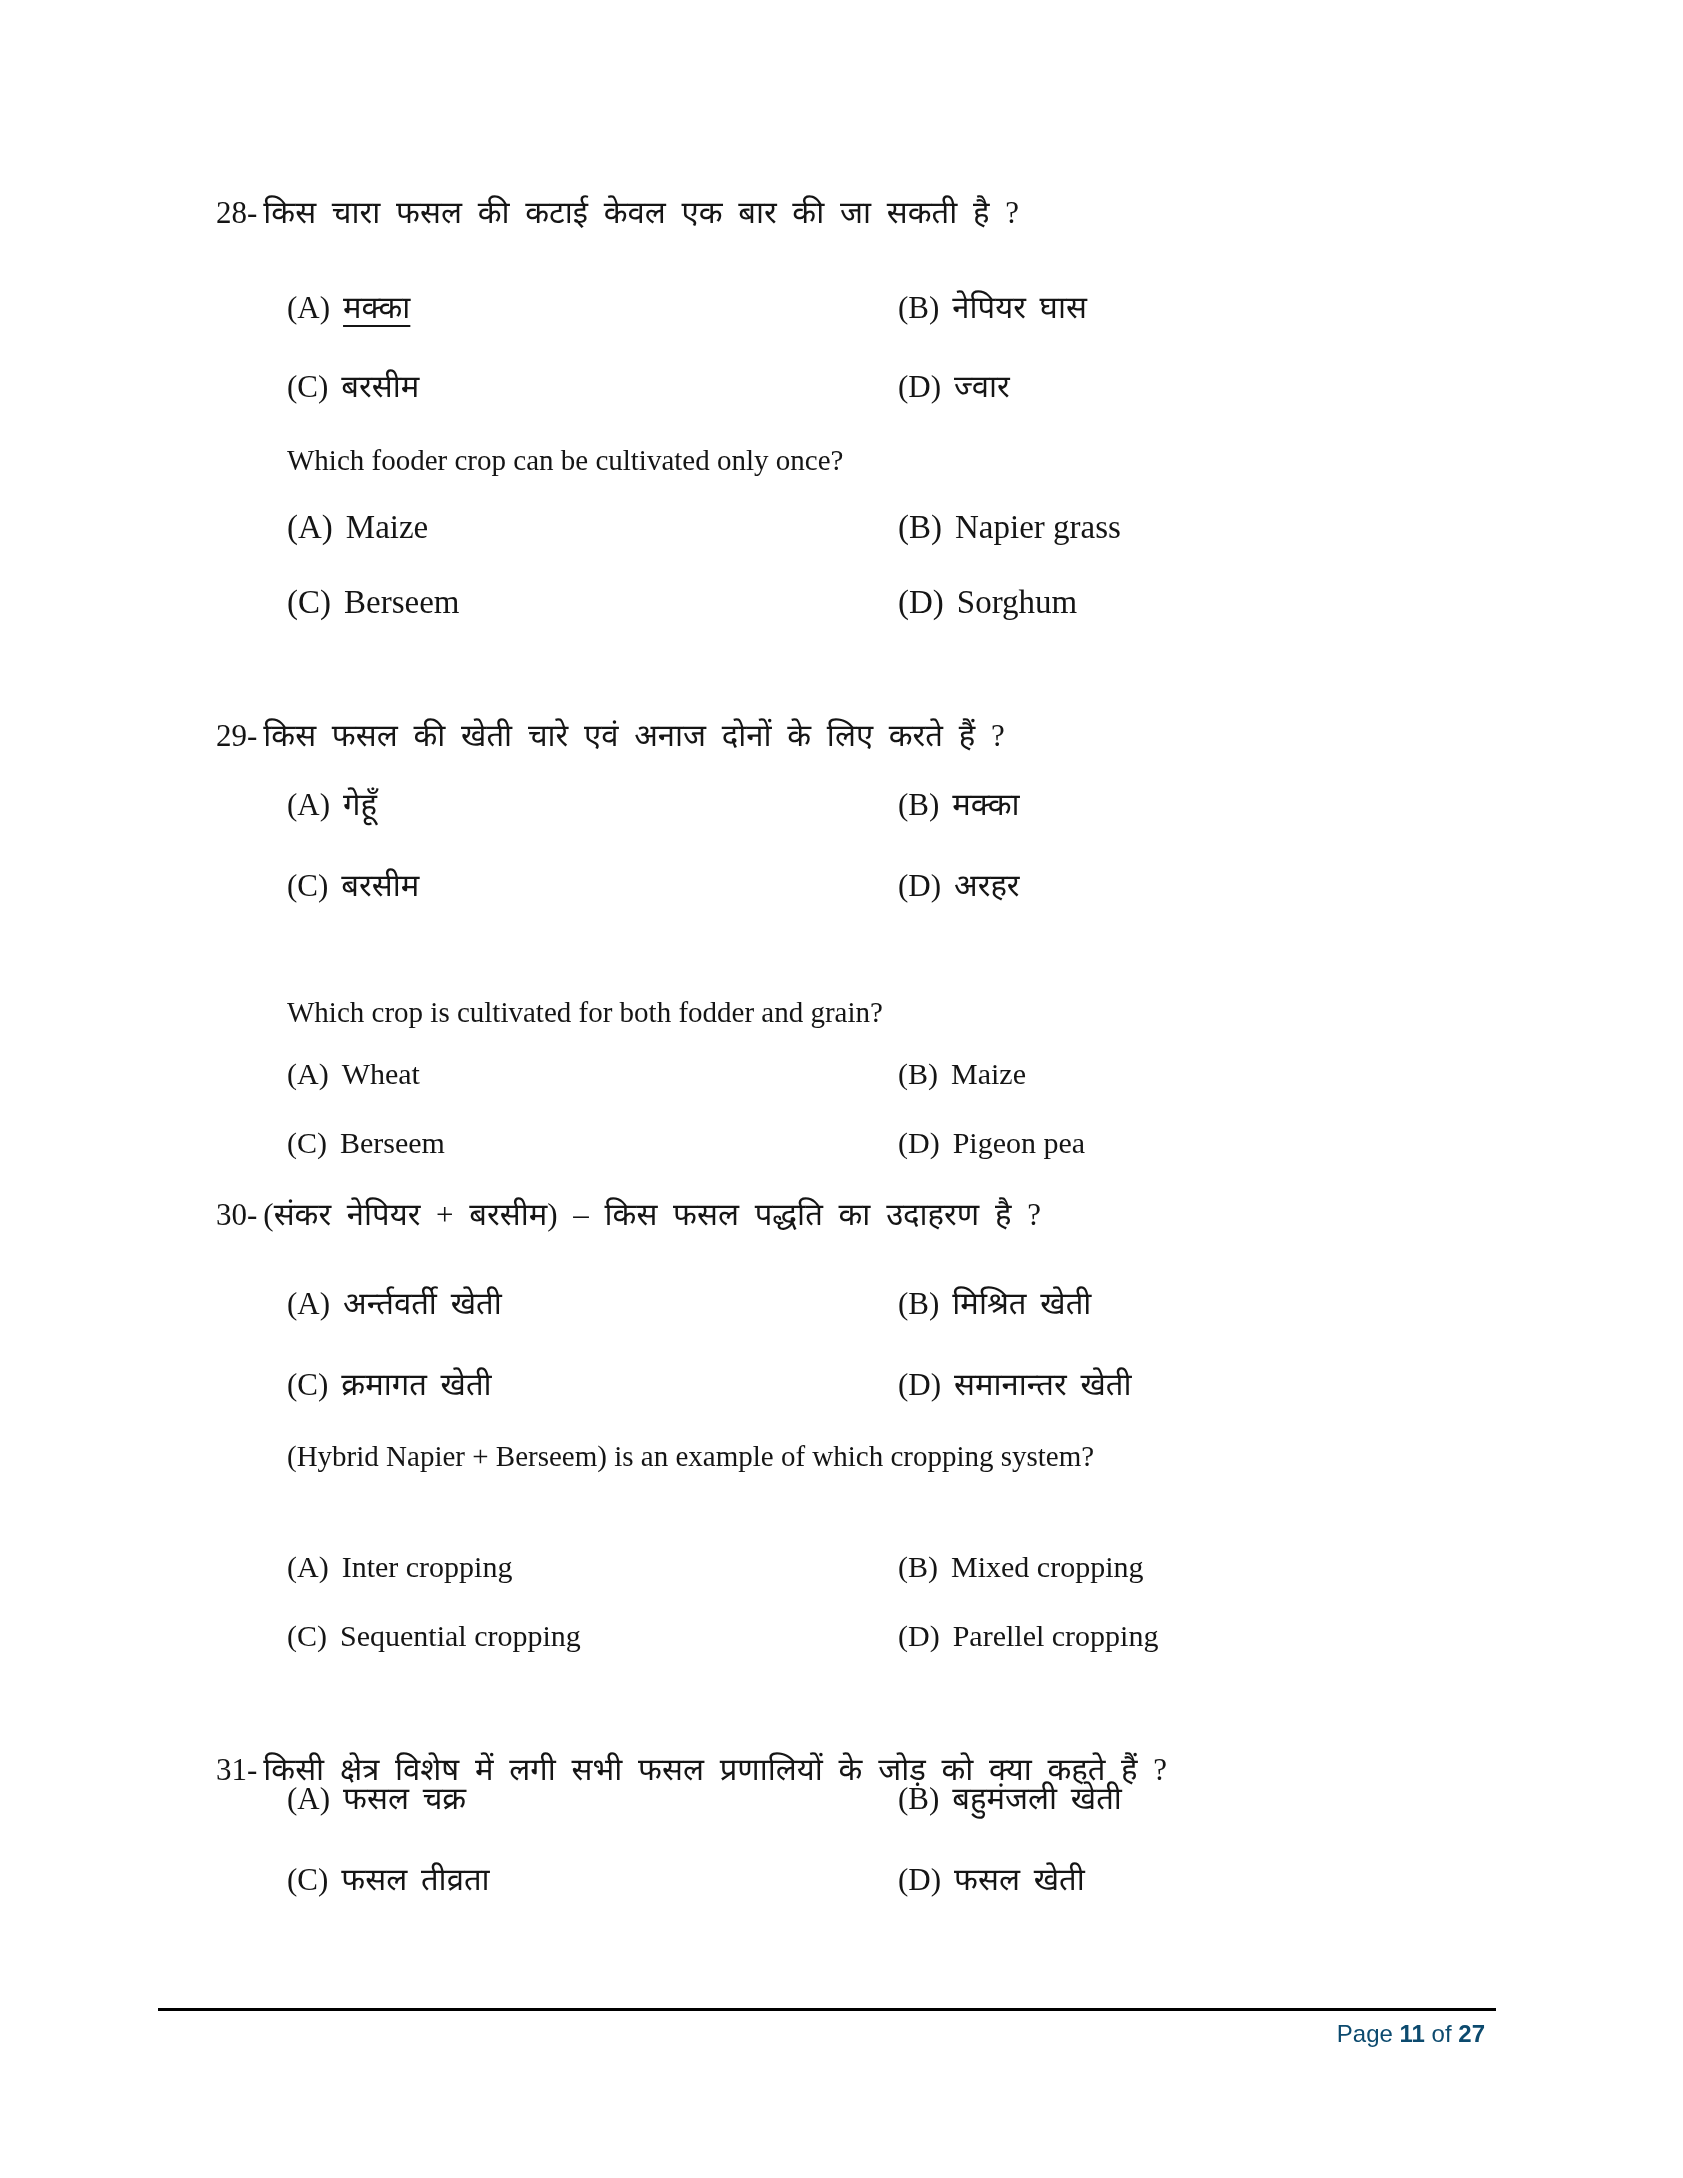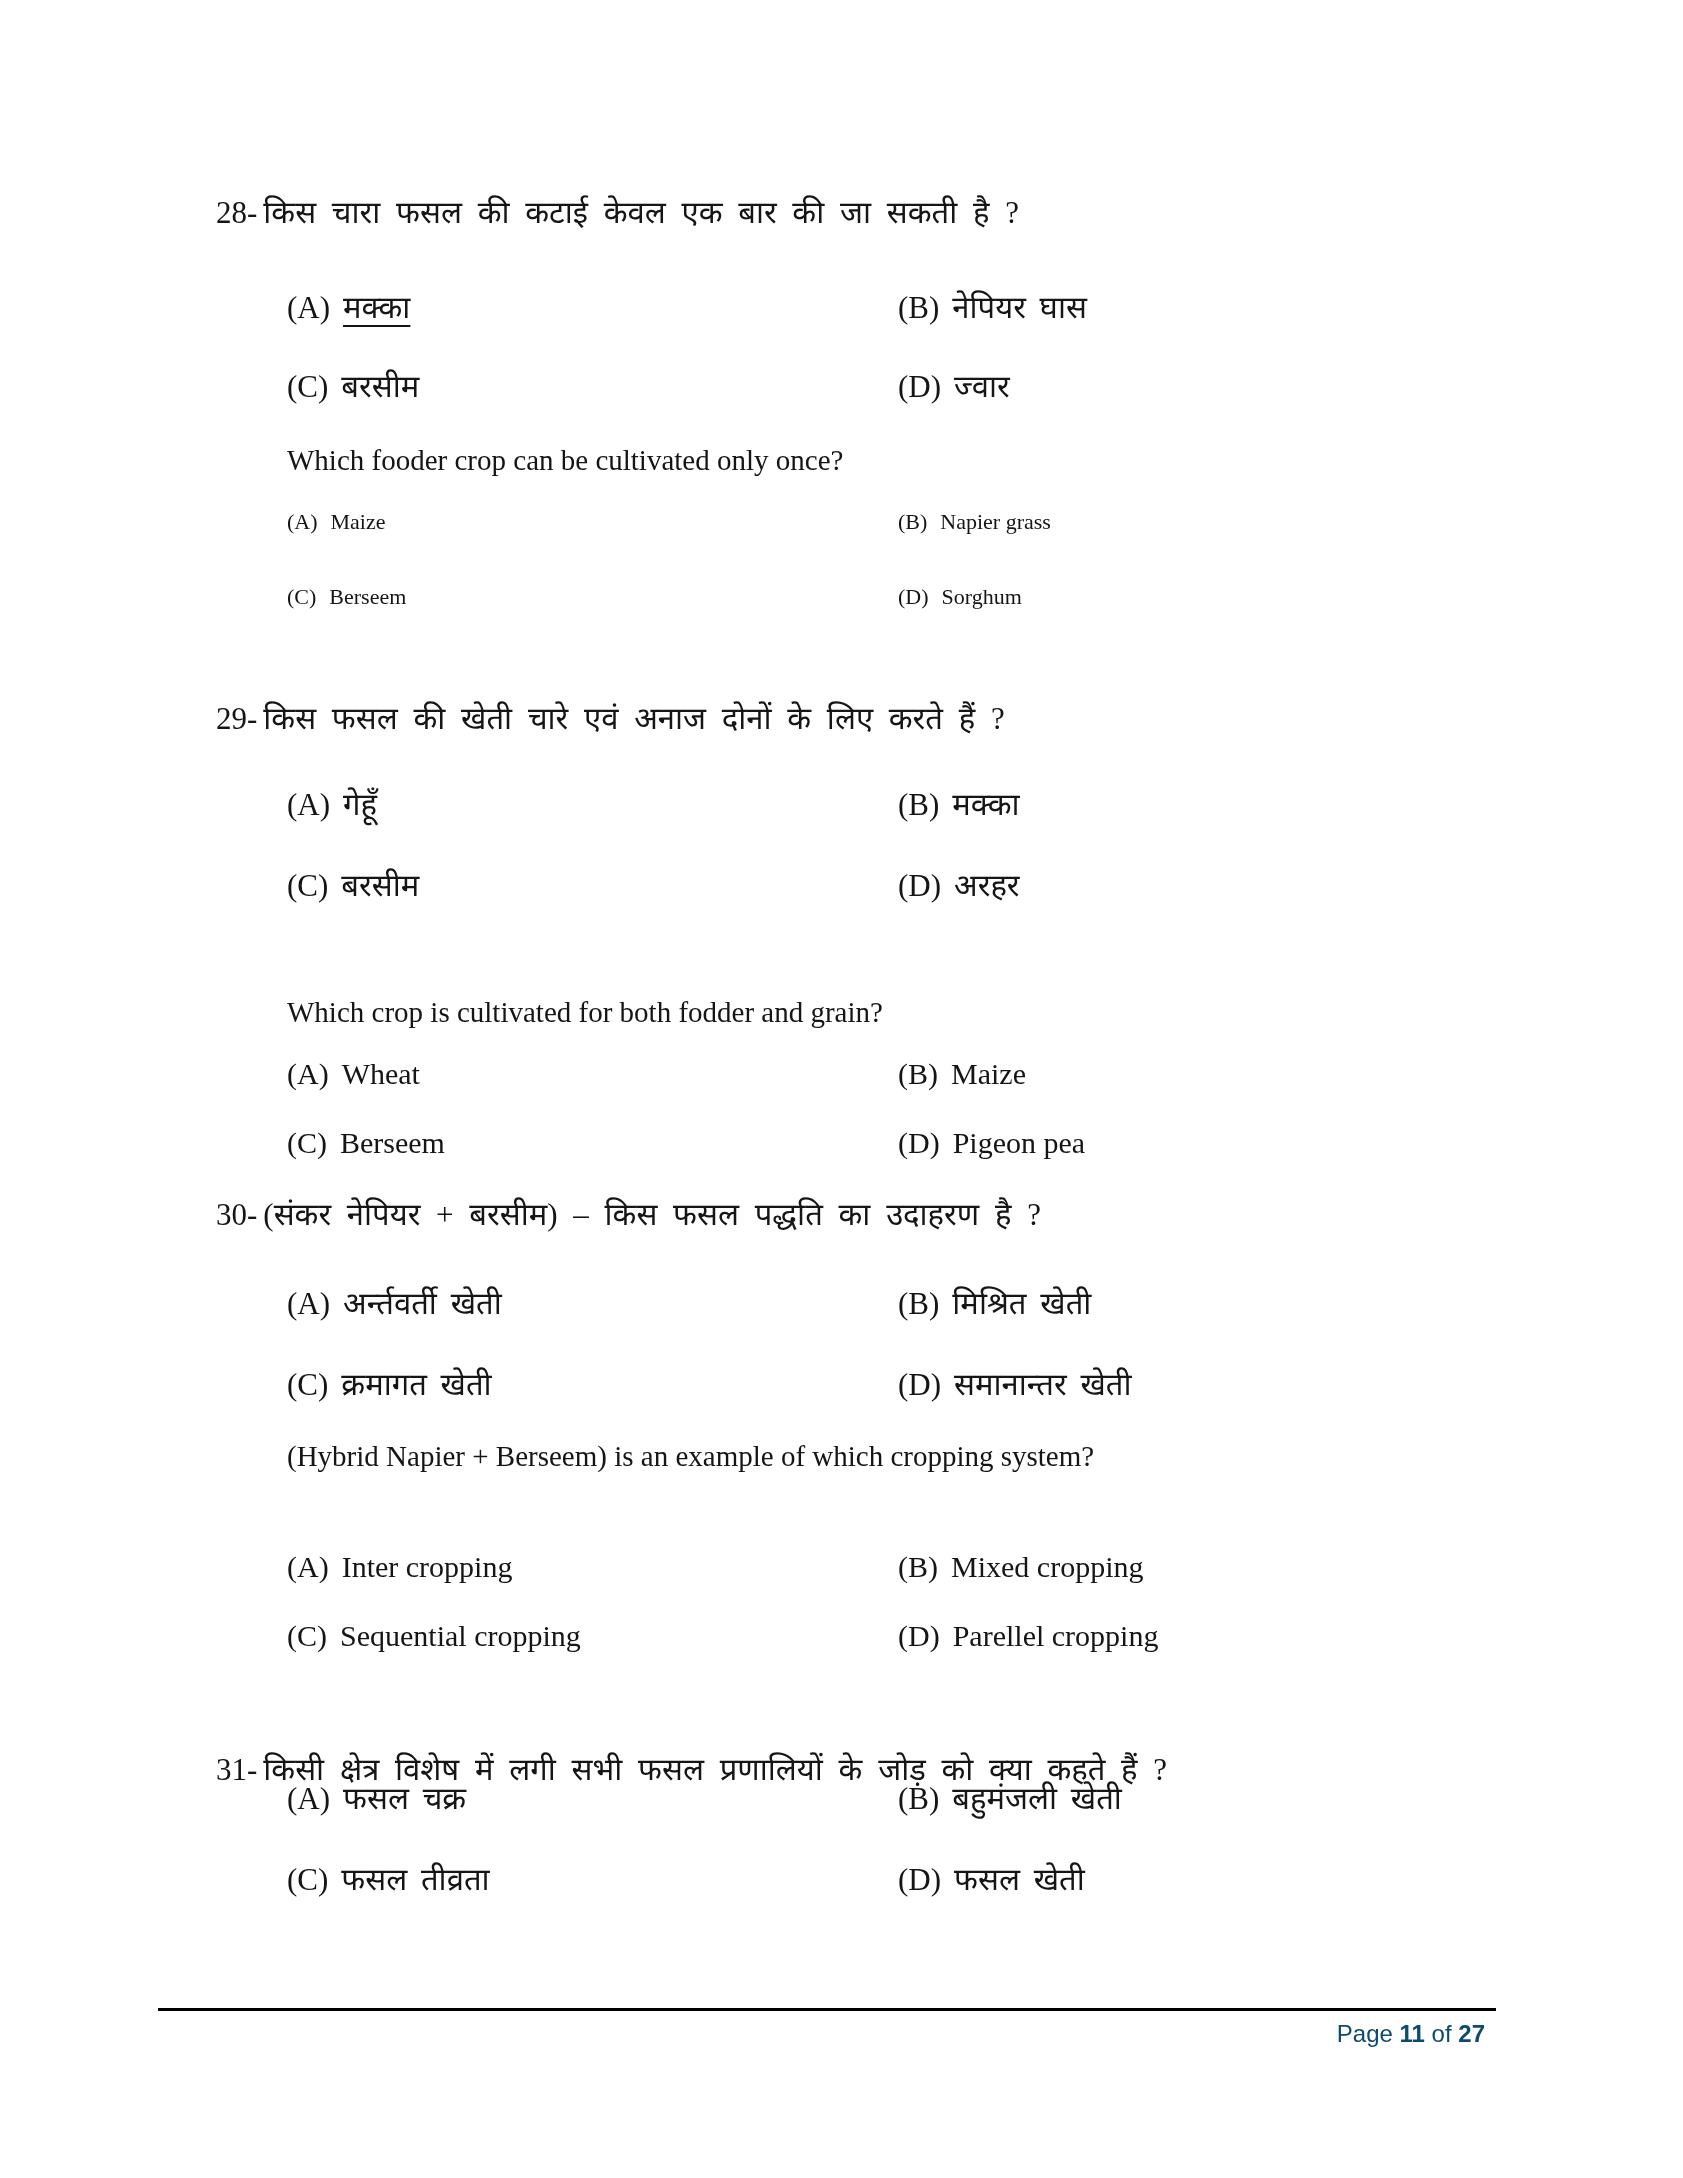--- a/index.html
+++ b/index.html
@@ -25,21 +25,21 @@
   
   .eq-row { left: 287px; font-size: 29px; line-height: 1.25; }
   
   .opt-row { left: 287px; width: 1287px; height: 46px; }
   .opt { position: absolute; top: 0; white-space: nowrap; }
   .opt.c1 { left: 0; }
   .opt.c2 { left: 611px; }
   .hi-opt { font-size: 31px; }
   .hi-opt .opt-text { word-spacing: 6px; }
   .en-opt { font-size: 30px; margin-top: 43px; }
-  .en-opt-big { font-size: 22px; }
+  .en-opt-big { font-size: 33px; }
   .opt-label { display: inline-block; }
   .opt-text { margin-left: 13px; font-family: Liberation Serif, serif; }
   .underlined {
     text-decoration: underline;
     text-decoration-thickness: 2px;
     text-underline-offset: 7px;
   }
   
   .footer-rule {
     position: absolute;
@@ -96,21 +96,21 @@
   </div>
   <div class="row opt-row" style="top:584px">
     <span class="opt c1 en-opt-big">
       <span class="opt-label">(C)</span><span class="opt-text">Berseem</span>
     </span>
     <span class="opt c2 en-opt-big">
       <span class="opt-label">(D)</span><span class="opt-text">Sorghum</span>
     </span>
   </div>
 
-  <div class="row q-row" style="top:700px">
+  <div class="row q-row" style="top:717px">
     <span class="q-num">29-</span><span class="q-text">किस फसल की खेती चारे एवं अनाज दोनों के लिए करते हैं ?</span>
   </div>
   <div class="row opt-row" style="top:782px">
     <span class="opt c1 hi-opt">
       <span class="opt-label">(A)</span><span class="opt-text">गेहूँ</span>
     </span>
     <span class="opt c2 hi-opt">
       <span class="opt-label">(B)</span><span class="opt-text">मक्का</span>
     </span>
   </div>

